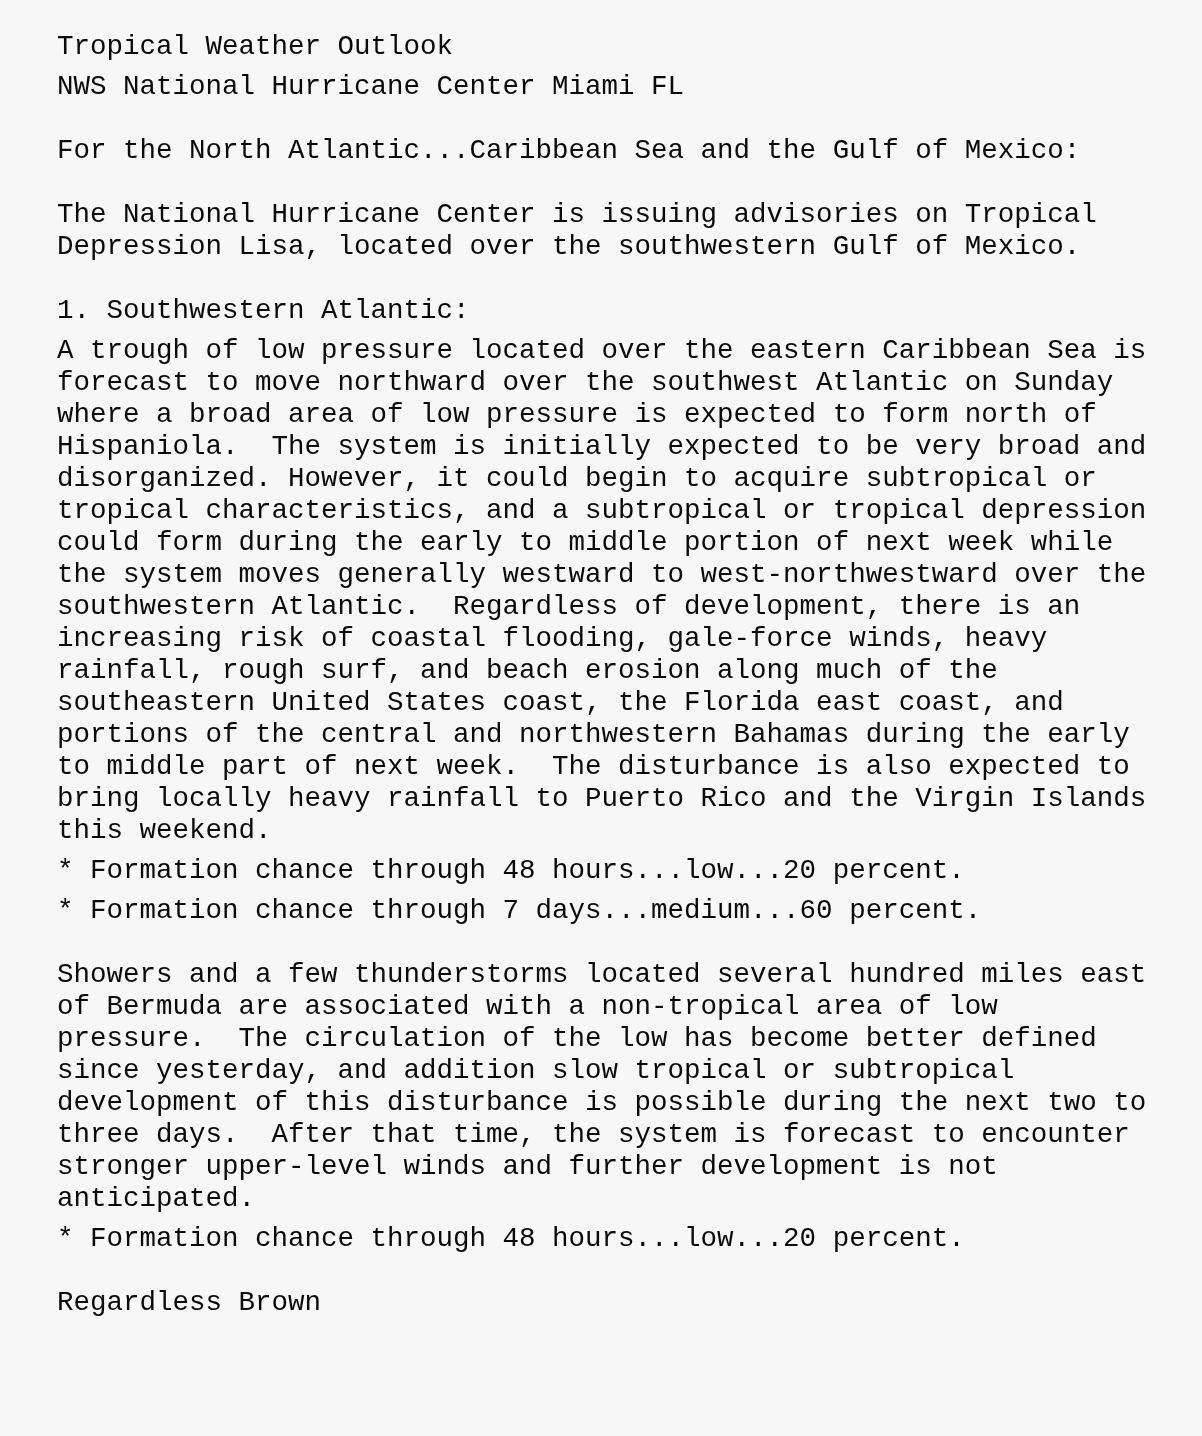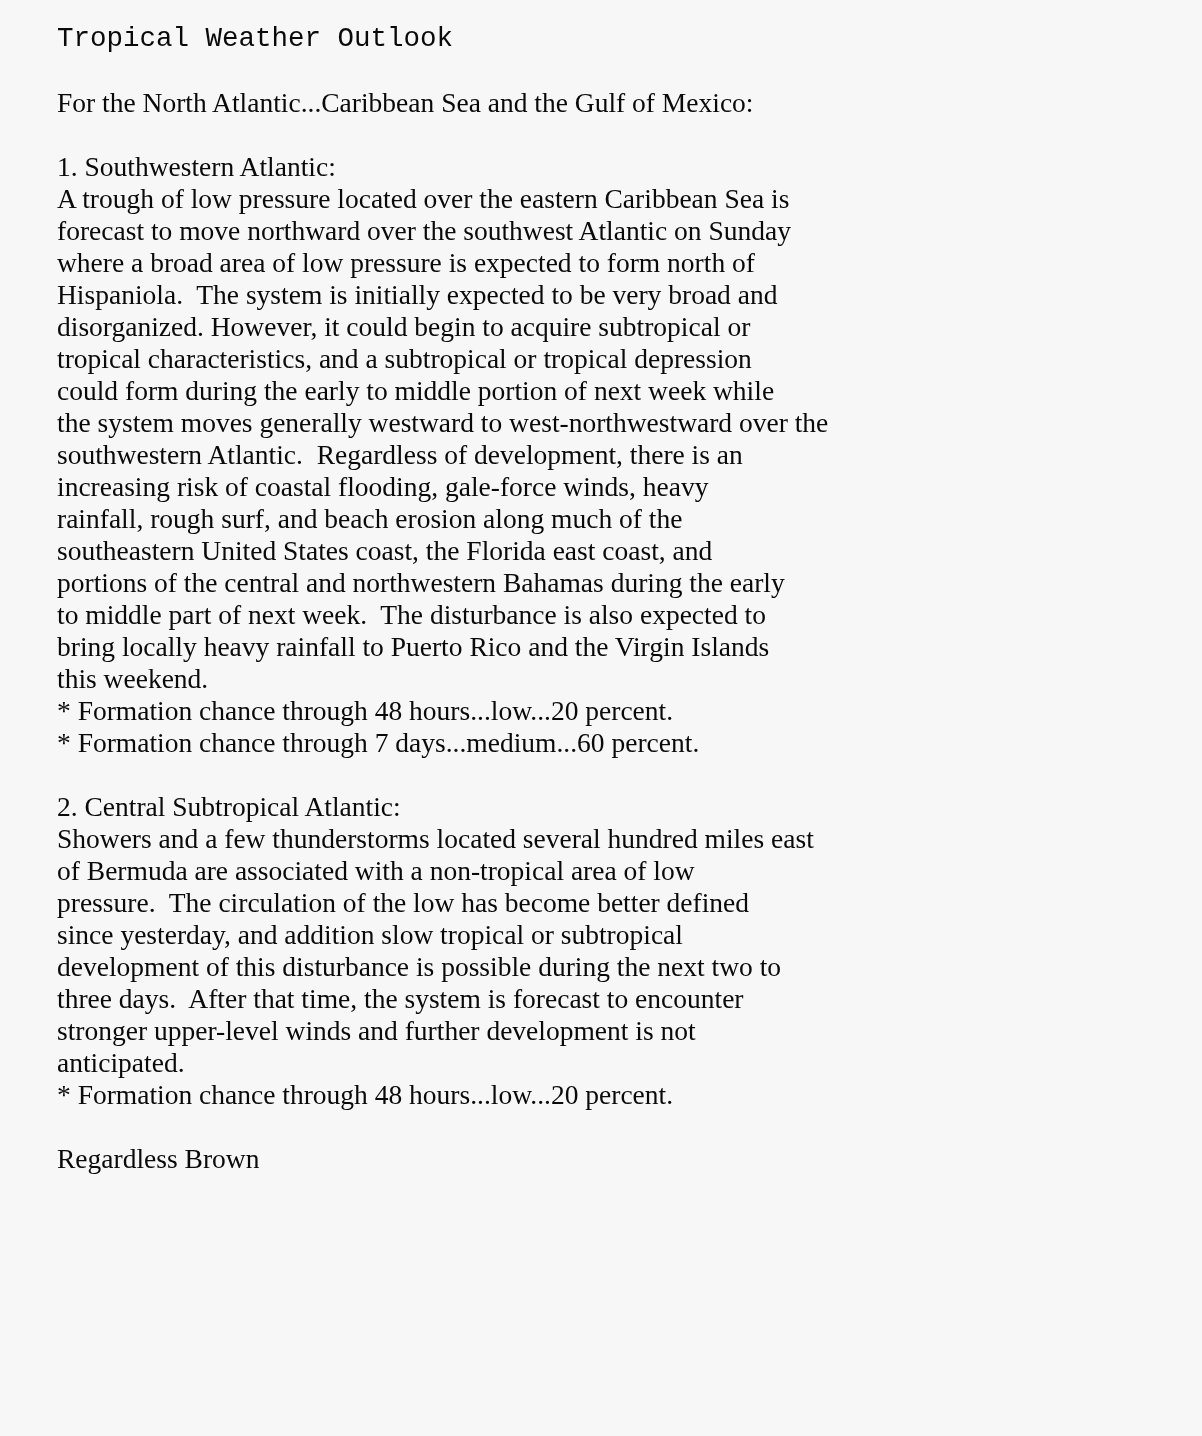--- a/index.html
+++ b/index.html
@@ -7,35 +7,38 @@
     width: 1202px;
     min-height: 1436px;
     box-sizing: border-box;
     background: #f7f7f7;
     color: #0a0a0a;
     font-family: "Liberation Mono", "DejaVu Sans Mono", monospace;
     font-size: 27.5px;
     line-height: 32px;
     padding: 23px 38px 37px 57px;
   }
-  .line, .lines { white-space: pre; }
-  .block.gap { margin-top: 32px; font-family: Liberation Serif, serif; }
+  .line, .lines { white-space: pre; margin-top: 8px; }
+  .block.gap { margin-top: 32px; }
 </style>
 </head>
 <body style="background: rgb(247, 247, 247); color: rgb(10, 10, 10);">
 
 <div>
 
   <div class="block">
     <div class="line">Tropical Weather Outlook</div>
+    <div class="line">NWS National Hurricane Center Miami FL</div>
   </div>
 
   <div class="block gap line">For the North Atlantic...Caribbean Sea and the Gulf of Mexico:</div>
 
   <div class="block gap">
+    <div class="lines">The National Hurricane Center is issuing advisories on Tropical
+Depression Lisa, located over the southwestern Gulf of Mexico.</div>
   </div>
 
   <div class="block gap">
     <div class="line">1. Southwestern Atlantic:</div>
     <div class="lines">A trough of low pressure located over the eastern Caribbean Sea is
 forecast to move northward over the southwest Atlantic on Sunday
 where a broad area of low pressure is expected to form north of
 Hispaniola.  The system is initially expected to be very broad and
 disorganized. However, it could begin to acquire subtropical or
 tropical characteristics, and a subtropical or tropical depression
@@ -47,21 +50,20 @@
 southeastern United States coast, the Florida east coast, and
 portions of the central and northwestern Bahamas during the early
 to middle part of next week.  The disturbance is also expected to
 bring locally heavy rainfall to Puerto Rico and the Virgin Islands
 this weekend.</div>
     <div class="line">* Formation chance through 48 hours...low...20 percent.</div>
     <div class="line">* Formation chance through 7 days...medium...60 percent.</div>
   </div>
 
   <div class="block gap">
-    <div class="line">2. Central Subtropical Atlantic:</div>
     <div class="lines">Showers and a few thunderstorms located several hundred miles east
 of Bermuda are associated with a non-tropical area of low
 pressure.  The circulation of the low has become better defined
 since yesterday, and addition slow tropical or subtropical
 development of this disturbance is possible during the next two to
 three days.  After that time, the system is forecast to encounter
 stronger upper-level winds and further development is not
 anticipated.</div>
     <div class="line">* Formation chance through 48 hours...low...20 percent.</div>
   </div>

